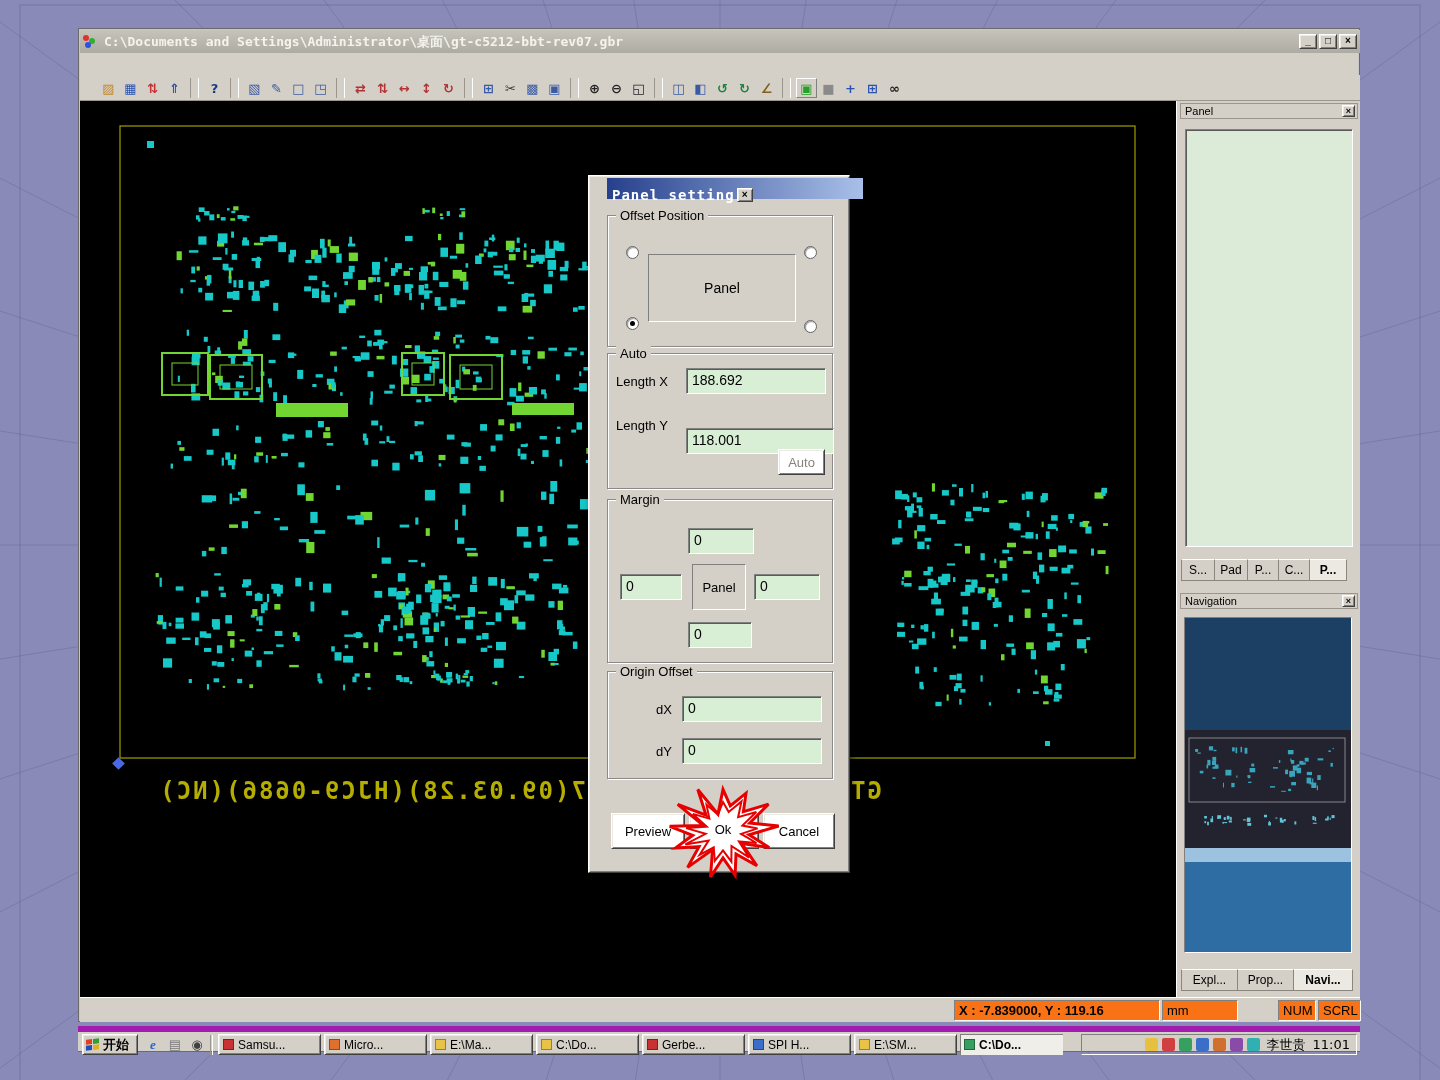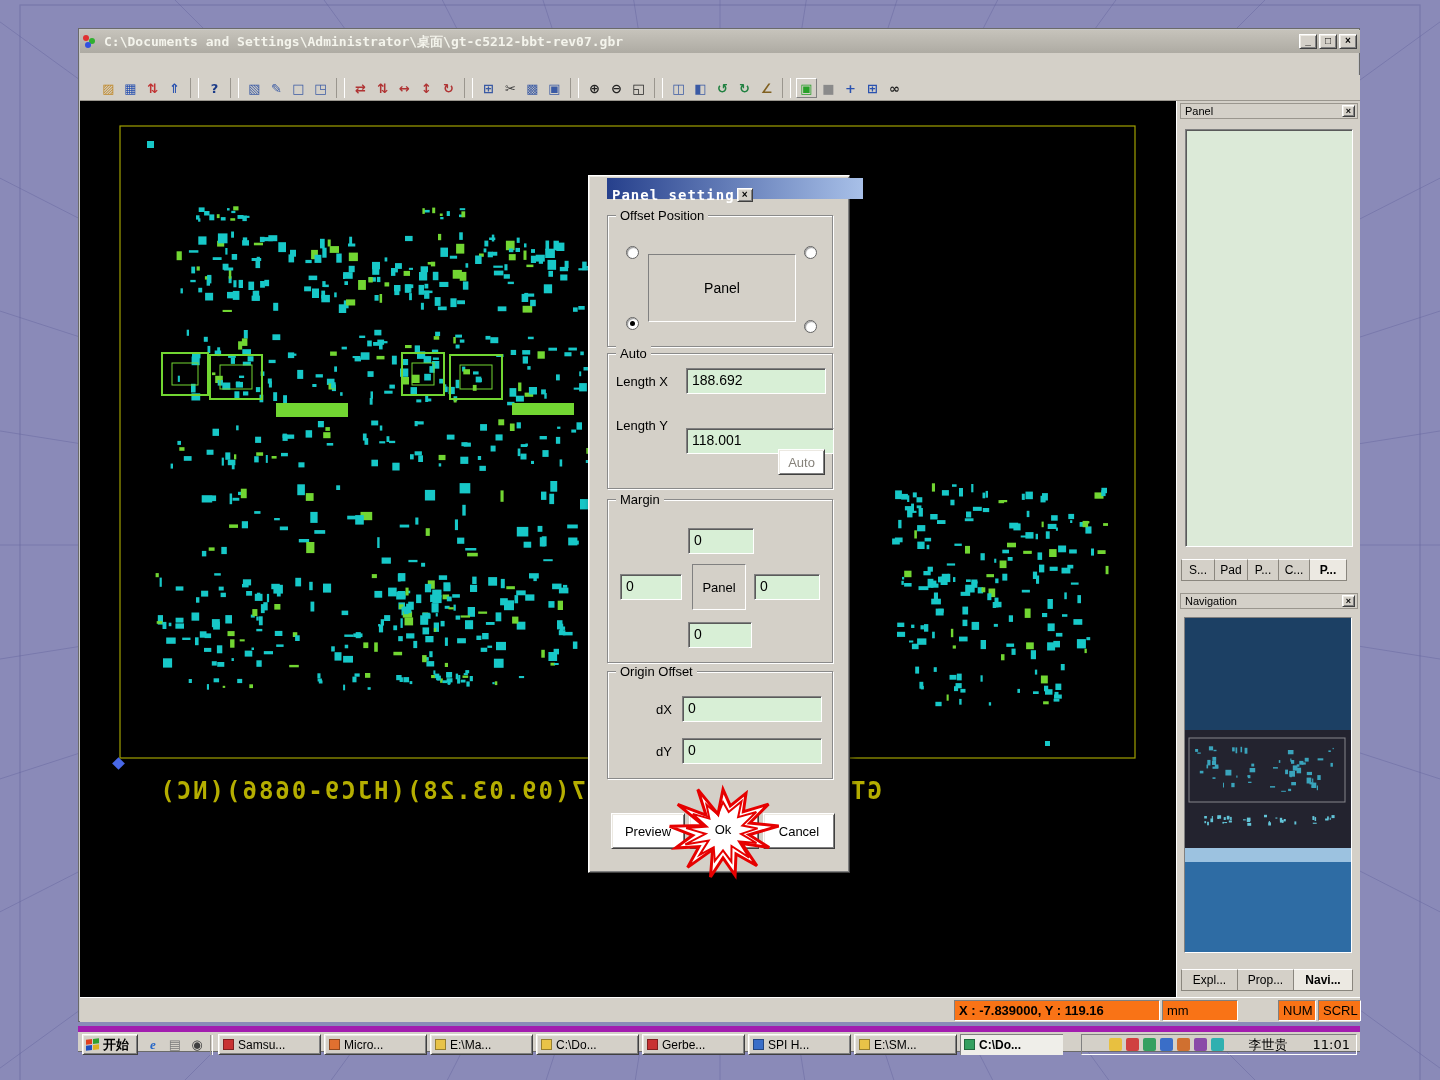--- a/index.html
+++ b/index.html
@@ -97,21 +97,21 @@
   .flag i{display:block}
   .ql{position:absolute;top:4px;width:18px;height:18px;text-align:center;font:bold italic 13px "Liberation Serif",serif;line-height:17px}
   .tbsep{position:absolute;top:3px;width:3px;height:20px;border-left:1px solid #9a968e;border-right:1px solid #fff}
   .task{position:absolute;top:2px;width:103px;height:21px;display:flex;align-items:center;padding:0 4px;
         font:12px "Liberation Sans",sans-serif;white-space:nowrap;overflow:hidden}
   .task .tico{width:11px;height:11px;margin-right:4px;flex:none;border:1px solid rgba(0,0,0,.35)}
   .task.active{background:#efeee9;border-color:#404040 #fff #fff #404040;box-shadow:inset 1px 1px 0 #808080;font-weight:bold}
   #tray{left:1003px;top:2px;width:276px;height:21px;border:1px solid;border-color:#808080 #fff #fff #808080;
         display:flex;align-items:center;padding:0 6px;justify-content:flex-end}
   .trico{width:13px;height:13px;margin-left:4px;border-radius:2px;flex:none}
-  #tray .time,#tray .user{font:13px "DejaVu Sans",sans-serif;margin-left:25px;white-space:nowrap}
+  #tray .time,#tray .user{font:13px "DejaVu Sans",sans-serif;margin-left:7px;white-space:nowrap}
 </style>
 </head>
 <body>
 
 <svg id="bg" class="abs" width="1440" height="1080" style="left:0;top:0">
     <rect x="0" y="0" width="1440" height="1080" fill="#8a8ab8"></rect>
     <line x1="720" y1="545" x2="2220" y2="545" stroke="#65659e" stroke-width="1" opacity="0.45"></line>
     <line x1="720" y1="545" x2="2201.5325108927063" y2="779.6516975603463" stroke="#65659e" stroke-width="1" opacity="0.45"></line>
     <line x1="720" y1="545" x2="2146.58477444273" y2="1008.5254915624212" stroke="#65659e" stroke-width="1" opacity="0.45"></line>
     <line x1="720" y1="545" x2="2056.509786282552" y2="1225.98574960932" stroke="#65659e" stroke-width="1" opacity="0.45"></line>

